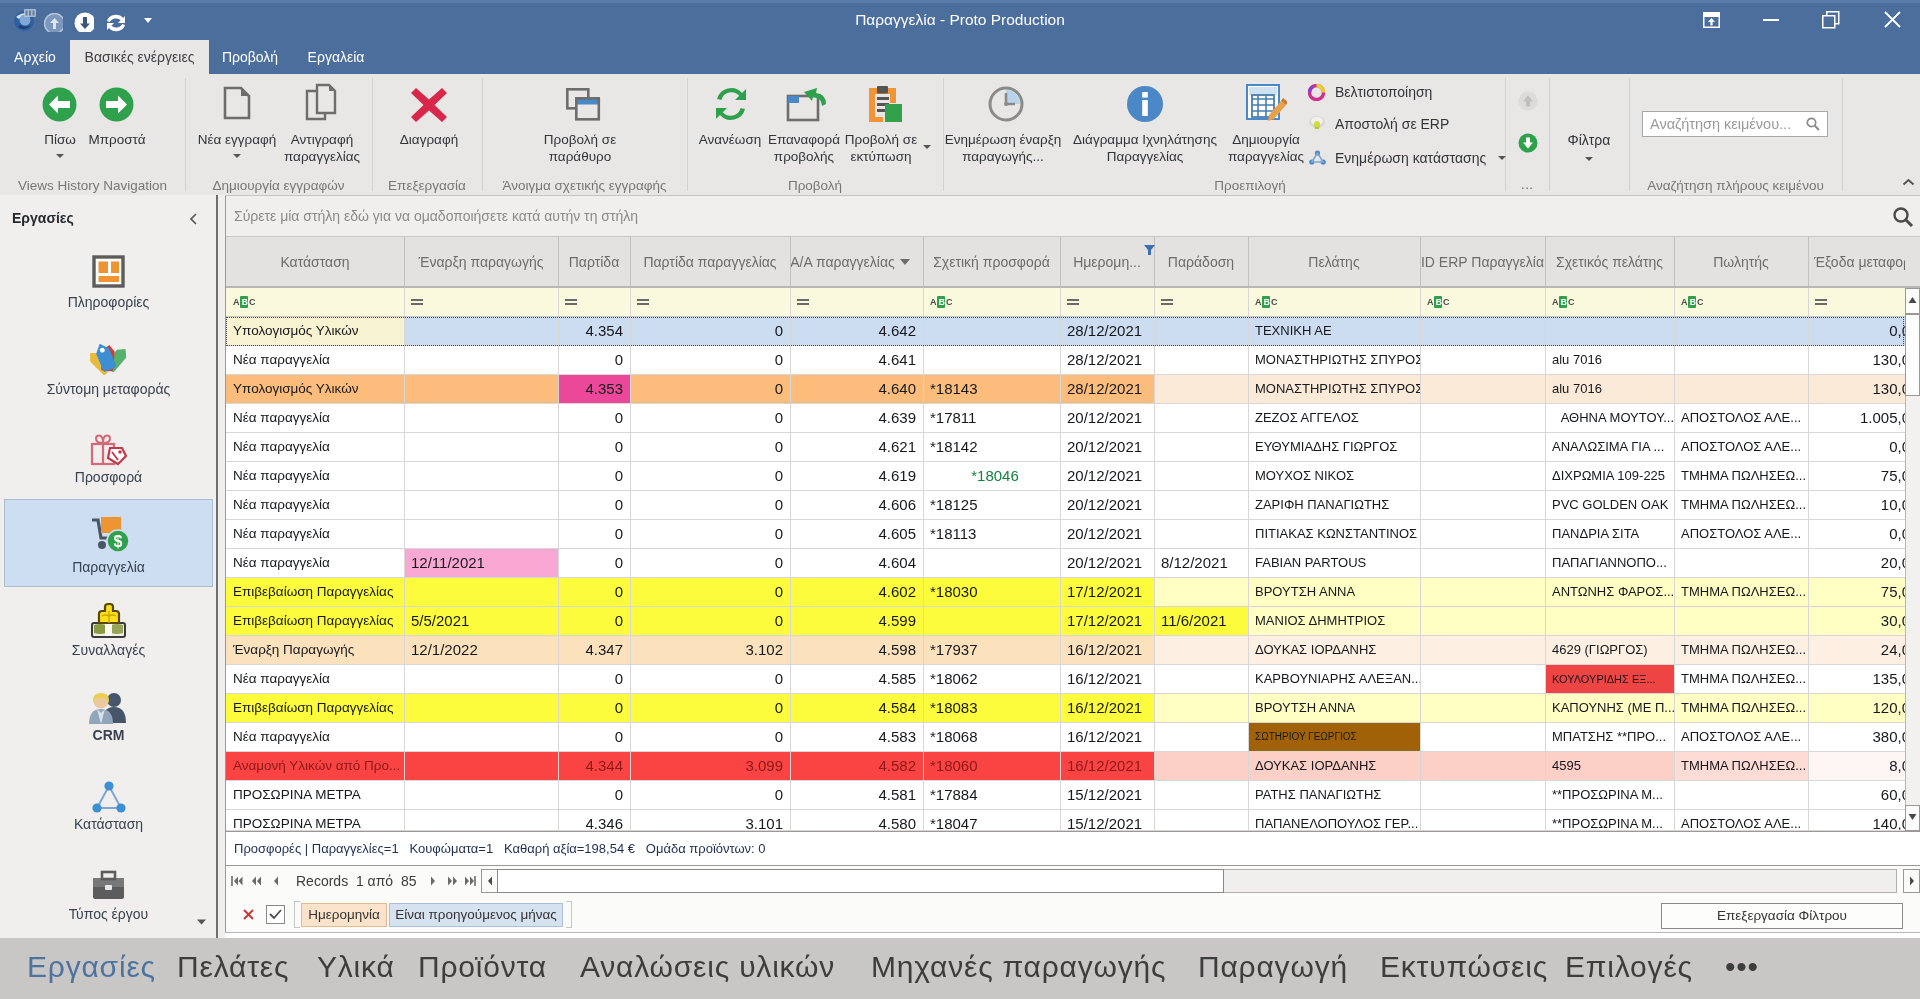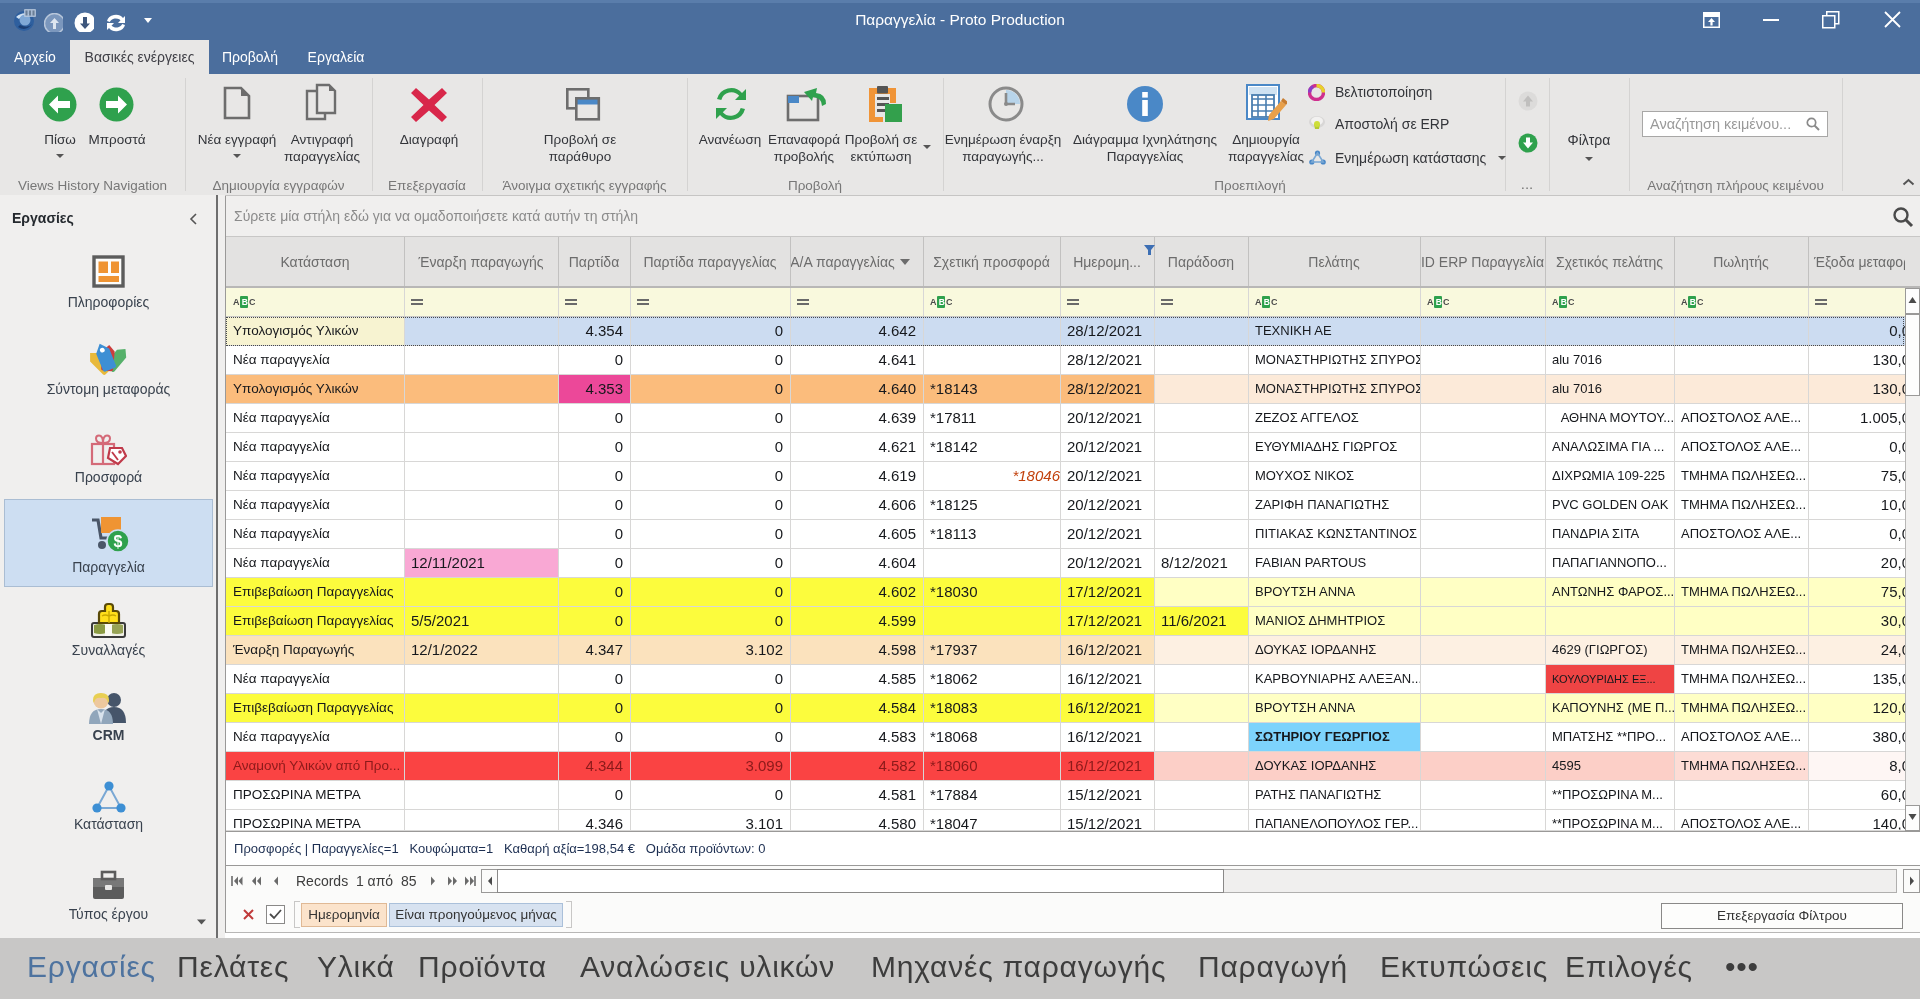--- a/index.html
+++ b/index.html
@@ -519,21 +519,21 @@
 <div class="abs" style="left:1248px;top:433px;width:1px;height:29px;background:#d8d7d6;"></div>
 <div class="abs" style="left:1420px;top:433px;width:1px;height:29px;background:#d8d7d6;"></div>
 <div class="abs" style="left:1545px;top:433px;width:1px;height:29px;background:#d8d7d6;"></div>
 <div class="abs" style="left:1674px;top:433px;width:1px;height:29px;background:#d8d7d6;"></div>
 <div class="abs" style="left:1808px;top:433px;width:1px;height:29px;background:#d8d7d6;"></div>
 <div class="cell" style="left:226px;top:462px;width:178px;height:29px;background:#ffffff;color:#16181c;font-size:13.5px;text-align:left;padding-left:7px;">Νέα παραγγελία</div>
 <div class="cell" style="left:404px;top:462px;width:154px;height:29px;background:#ffffff;color:#16181c;font-size:15px;text-align:left;padding-left:7px;"></div>
 <div class="cell" style="left:558px;top:462px;width:72px;height:29px;background:#ffffff;color:#16181c;font-size:15px;text-align:right;padding-right:7px;">0</div>
 <div class="cell" style="left:630px;top:462px;width:160px;height:29px;background:#ffffff;color:#16181c;font-size:15px;text-align:right;padding-right:7px;">0</div>
 <div class="cell" style="left:790px;top:462px;width:133px;height:29px;background:#ffffff;color:#16181c;font-size:15px;text-align:right;padding-right:7px;">4.619</div>
-<div class="cell" style="left:923px;top:462px;width:137px;height:29px;background:#ffffff;color:#c2410c;font-size:15px;text-align:right;padding-left:7px;font-style:italic;">*18046</div>
+<div class="cell" style="left:923px;top:462px;width:137px;height:29px;background:#ffffff;color:#15803d;font-size:15px;text-align:center;padding-left:7px;">*18046</div>
 <div class="cell" style="left:1060px;top:462px;width:94px;height:29px;background:#ffffff;color:#16181c;font-size:15px;text-align:left;padding-left:7px;">20/12/2021</div>
 <div class="cell" style="left:1154px;top:462px;width:94px;height:29px;background:#ffffff;color:#16181c;font-size:15px;text-align:left;padding-left:7px;"></div>
 <div class="cell" style="left:1248px;top:462px;width:172px;height:29px;background:#ffffff;color:#16181c;font-size:13px;text-align:left;padding-left:7px;">ΜΟΥΧΟΣ ΝΙΚΟΣ</div>
 <div class="cell" style="left:1420px;top:462px;width:125px;height:29px;background:#ffffff;color:#16181c;font-size:13px;text-align:left;padding-left:7px;"></div>
 <div class="cell" style="left:1545px;top:462px;width:129px;height:29px;background:#ffffff;color:#16181c;font-size:13px;text-align:left;padding-left:7px;">ΔΙΧΡΩΜΙΑ 109-225</div>
 <div class="cell" style="left:1674px;top:462px;width:134px;height:29px;background:#ffffff;color:#16181c;font-size:13px;text-align:left;padding-left:7px;">ΤΜΗΜΑ ΠΩΛΗΣΕΩ...</div>
 <div class="cell" style="left:1808px;top:462px;width:97px;height:29px;background:#ffffff;color:#16181c;font-size:15px;text-align:right;"><span style="margin-right:-5px;">75,0</span></div>
 <div class="abs" style="left:226px;top:490px;width:1679px;height:1px;background:#d8d7d6;"></div>
 <div class="abs" style="left:404px;top:462px;width:1px;height:29px;background:#d8d7d6;"></div>
 <div class="abs" style="left:558px;top:462px;width:1px;height:29px;background:#d8d7d6;"></div>
@@ -756,21 +756,21 @@
 <div class="abs" style="left:1674px;top:694px;width:1px;height:29px;background:#d8d7d6;"></div>
 <div class="abs" style="left:1808px;top:694px;width:1px;height:29px;background:#d8d7d6;"></div>
 <div class="cell" style="left:226px;top:723px;width:178px;height:29px;background:#ffffff;color:#16181c;font-size:13.5px;text-align:left;padding-left:7px;">Νέα παραγγελία</div>
 <div class="cell" style="left:404px;top:723px;width:154px;height:29px;background:#ffffff;color:#16181c;font-size:15px;text-align:left;padding-left:7px;"></div>
 <div class="cell" style="left:558px;top:723px;width:72px;height:29px;background:#ffffff;color:#16181c;font-size:15px;text-align:right;padding-right:7px;">0</div>
 <div class="cell" style="left:630px;top:723px;width:160px;height:29px;background:#ffffff;color:#16181c;font-size:15px;text-align:right;padding-right:7px;">0</div>
 <div class="cell" style="left:790px;top:723px;width:133px;height:29px;background:#ffffff;color:#16181c;font-size:15px;text-align:right;padding-right:7px;">4.583</div>
 <div class="cell" style="left:923px;top:723px;width:137px;height:29px;background:#ffffff;color:#16181c;font-size:15px;text-align:left;padding-left:7px;">*18068</div>
 <div class="cell" style="left:1060px;top:723px;width:94px;height:29px;background:#ffffff;color:#16181c;font-size:15px;text-align:left;padding-left:7px;">16/12/2021</div>
 <div class="cell" style="left:1154px;top:723px;width:94px;height:29px;background:#ffffff;color:#16181c;font-size:15px;text-align:left;padding-left:7px;"></div>
-<div class="cell" style="left:1248px;top:723px;width:172px;height:29px;background:#7dd3fc;color:#16181c;font-size:13px;text-align:left;padding-left:7px;font-weight:bold;">ΣΩΤΗΡΙΟΥ ΓΕΩΡΓΙΟΣ</div>
+<div class="cell" style="left:1248px;top:723px;width:172px;height:29px;background:#a16207;color:#16181c;font-size:10px;text-align:left;padding-left:7px;">ΣΩΤΗΡΙΟΥ ΓΕΩΡΓΙΟΣ</div>
 <div class="cell" style="left:1420px;top:723px;width:125px;height:29px;background:#ffffff;color:#16181c;font-size:13px;text-align:left;padding-left:7px;"></div>
 <div class="cell" style="left:1545px;top:723px;width:129px;height:29px;background:#ffffff;color:#16181c;font-size:13px;text-align:left;padding-left:7px;">ΜΠΑΤΣΗΣ **ΠΡΟ...</div>
 <div class="cell" style="left:1674px;top:723px;width:134px;height:29px;background:#ffffff;color:#16181c;font-size:13px;text-align:left;padding-left:7px;">ΑΠΟΣΤΟΛΟΣ ΑΛΕ...</div>
 <div class="cell" style="left:1808px;top:723px;width:97px;height:29px;background:#ffffff;color:#16181c;font-size:15px;text-align:right;"><span style="margin-right:-5px;">380,0</span></div>
 <div class="abs" style="left:226px;top:751px;width:1679px;height:1px;background:#d8d7d6;"></div>
 <div class="abs" style="left:404px;top:723px;width:1px;height:29px;background:#d8d7d6;"></div>
 <div class="abs" style="left:558px;top:723px;width:1px;height:29px;background:#d8d7d6;"></div>
 <div class="abs" style="left:630px;top:723px;width:1px;height:29px;background:#d8d7d6;"></div>
 <div class="abs" style="left:790px;top:723px;width:1px;height:29px;background:#d8d7d6;"></div>
 <div class="abs" style="left:923px;top:723px;width:1px;height:29px;background:#d8d7d6;"></div>

